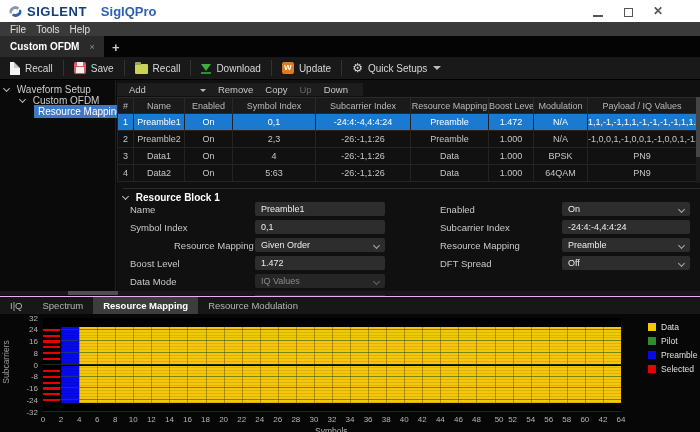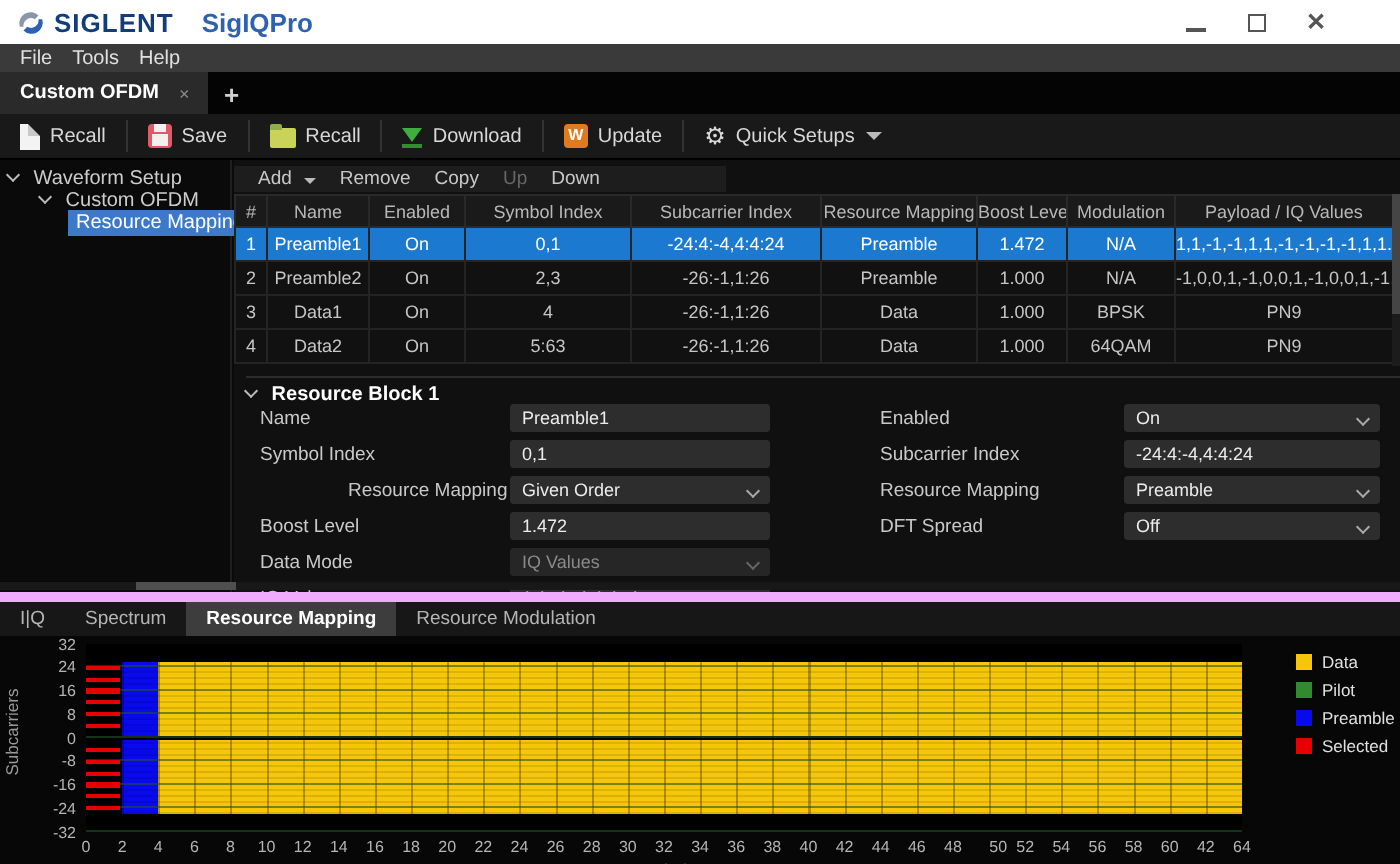--- a/index.html
+++ b/index.html
@@ -63,21 +63,21 @@
   .chev { display:inline-block; width:5px; height:5px; border-right:1.4px solid #bbb;
     border-bottom:1.4px solid #bbb; transform:rotate(45deg); margin-right:5px; margin-bottom:2px;}
   .tree-item { position:absolute; color:#cccccc; font-size:10px; white-space:nowrap; }
   .tree-item.sel { background:#3d79c9; color:#fff; padding:1px 4px; }
 
   #rightpanel { left:117px; top:80px; width:583px; height:216px; background:#101010; overflow:hidden; }
 
   
   #addbar { left:0; top:3px; width:246px; height:13px; background:#1d1d1d;
     display:flex; align-items:center; }
-  .addbar-item { color:#c8c8c8; font-size:9.5px; margin-left:12px; display:flex; align-items:center;}
+  .addbar-item { color:#c8c8c8; font-size:9.5px; margin-left:12px; display:flex; align-items:center;gap:48px;}
   .addbar-item.dim { color:#666; }
 
   
   #rtable { left:0; top:17px; width:579px; background:#0f0f0f; border-collapse:collapse; table-layout:fixed;}
   #rtable th { background:#1a1a1a; color:#b8b8b8; font-size:9px; font-weight:normal;
     height:16px; border:1px solid #2a2a2a; overflow:hidden; white-space:nowrap;}
   #rtable td { color:#c6c6c6; font-size:9px; text-align:center; height:17px;
     border:1px solid #242424; background:#111; overflow:hidden; white-space:nowrap; }
   #rtable tr.sel td { background:#1b7ad0; color:#fff; }
   #vscroll { left:579px; top:17px; width:4px; height:86px; background:#1c1c1c; }
@@ -93,21 +93,21 @@
   .finput.select::after { content:""; position:absolute; right:6px; top:5px; width:4px; height:4px;
     border-right:1.3px solid #aaa; border-bottom:1.3px solid #aaa; transform:rotate(45deg); }
   .finput.disabled { background:#262626; color:#8a8a8a; }
   .finput.disabled::after { border-color:#666; }
 
   #hscroll { left:0; top:291px; width:700px; height:4px; background:#181818; }
   #hscroll .thumb { position:absolute; left:68px; top:0; width:50px; height:4px; background:#4f4f4f; }
 
   
   #bottom { left:0; top:296px; width:700px; height:136px; background:#070707;
-    border-top:5px solid #f0abfc; }
+    border-top:1px solid #f0abfc; }
   #btabs { left:0; top:0; width:700px; height:17px; background:#171717; display:flex; align-items:center;}
   .btab { color:#b5b5b5; font-size:9.5px; padding:2px 10px; height:17px; line-height:14px; }
   .btab.active { background:#3d3d3d; color:#fff; font-weight:bold; }
   #ylab { position:absolute; left:-24px; top:60px; color:#9a9a9a; font-size:8.5px;
     transform:rotate(-90deg); transform-origin:center; width:60px; text-align:center;}
   #xlab { position:absolute; color:#b5b5b5; font-size:8.5px; }
   .ytick { position:absolute; color:#b5b5b5; font-size:8px; width:26px; text-align:right; }
   .xtick { position:absolute; color:#b5b5b5; font-size:8px; width:18px; text-align:center; }
   #plot { position:absolute; background:#000; }
   .region { position:absolute; }

